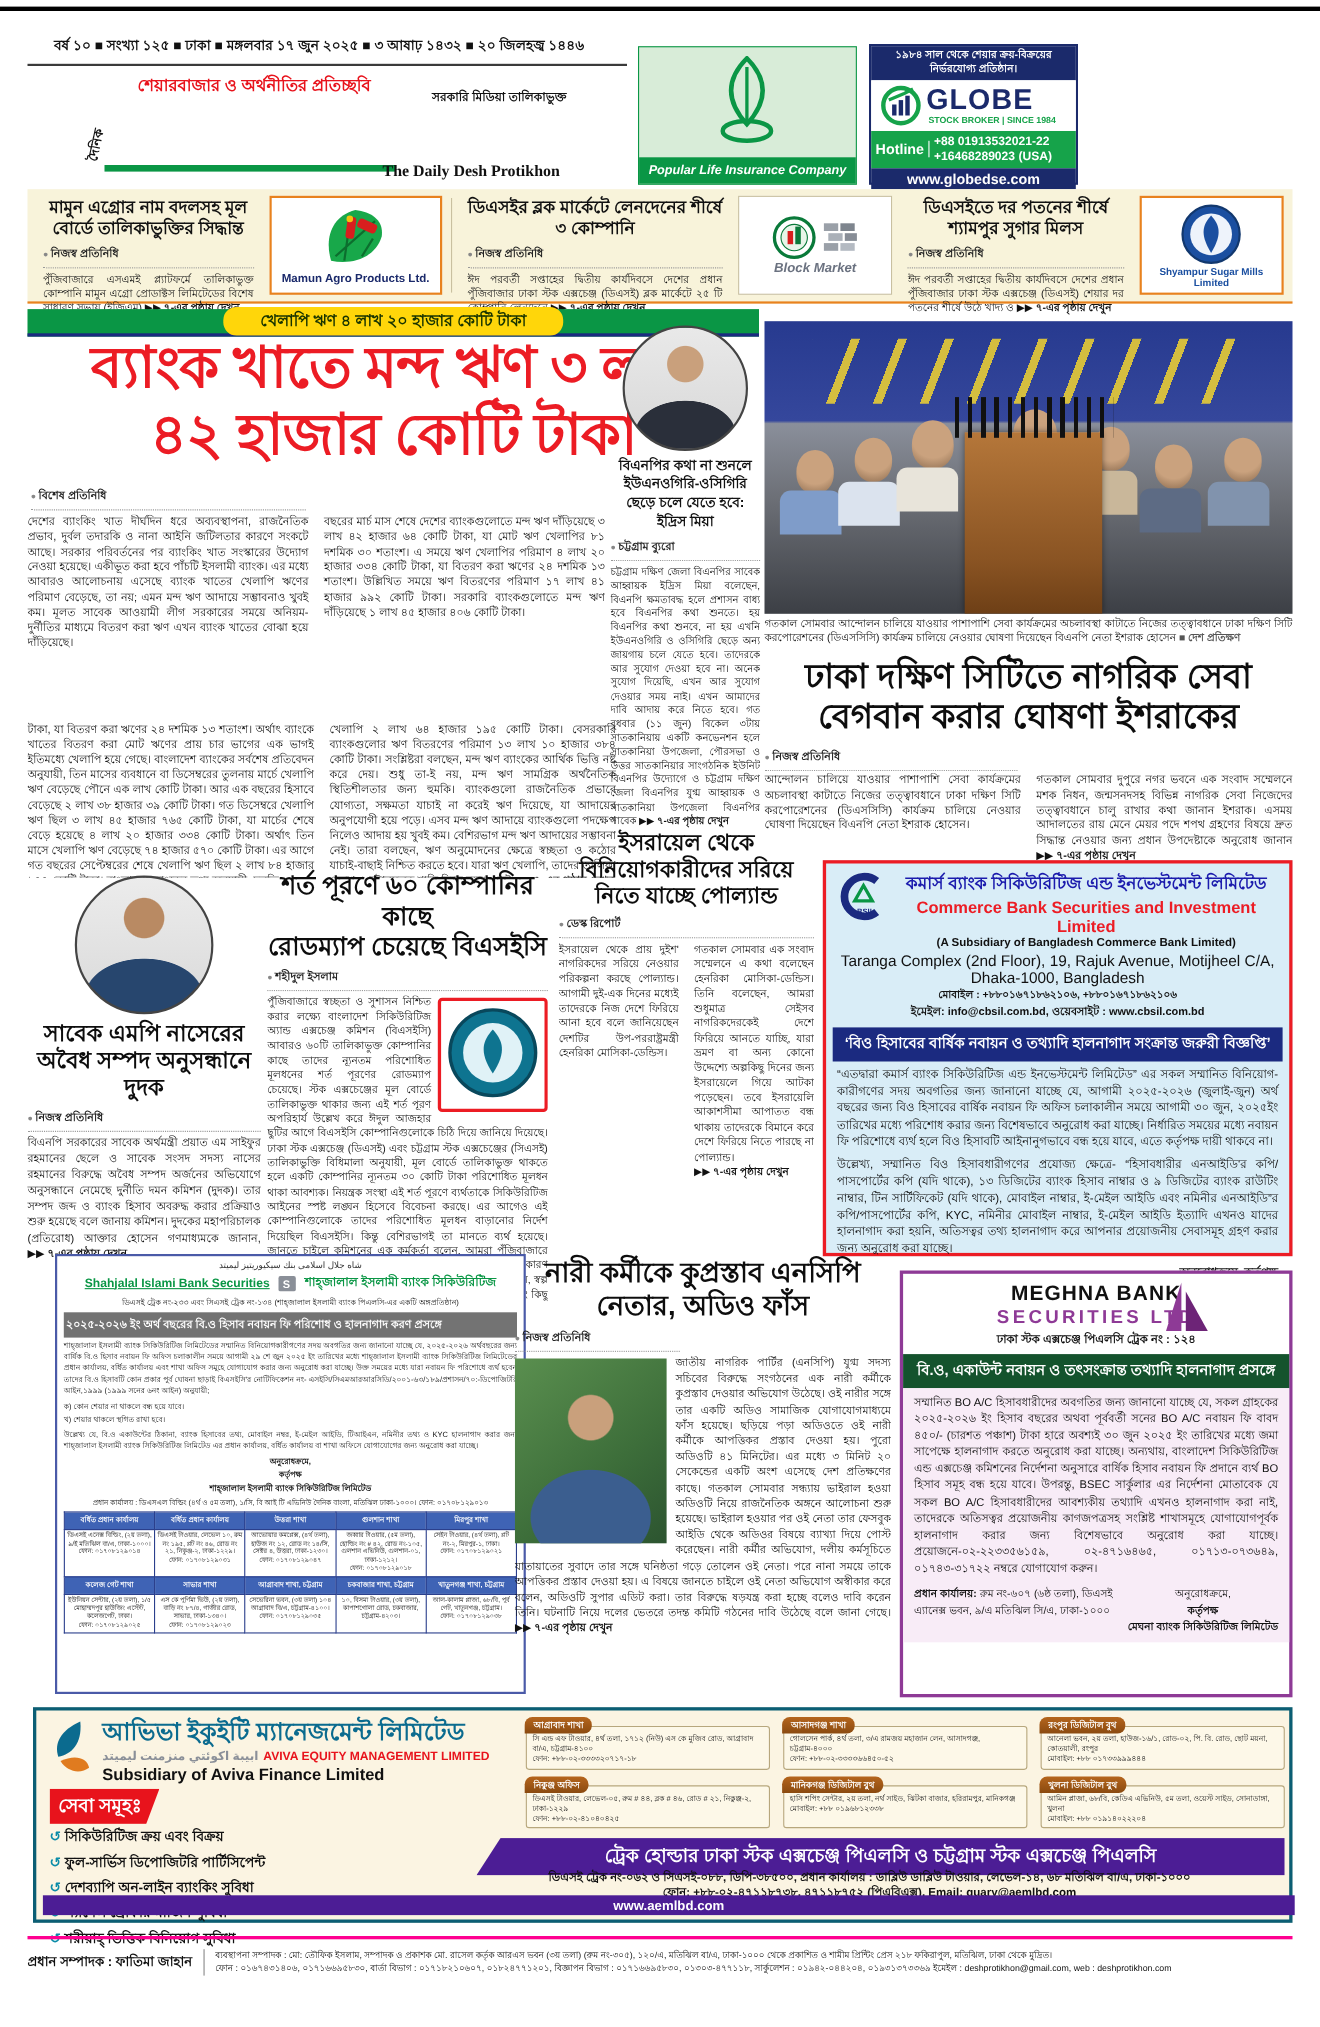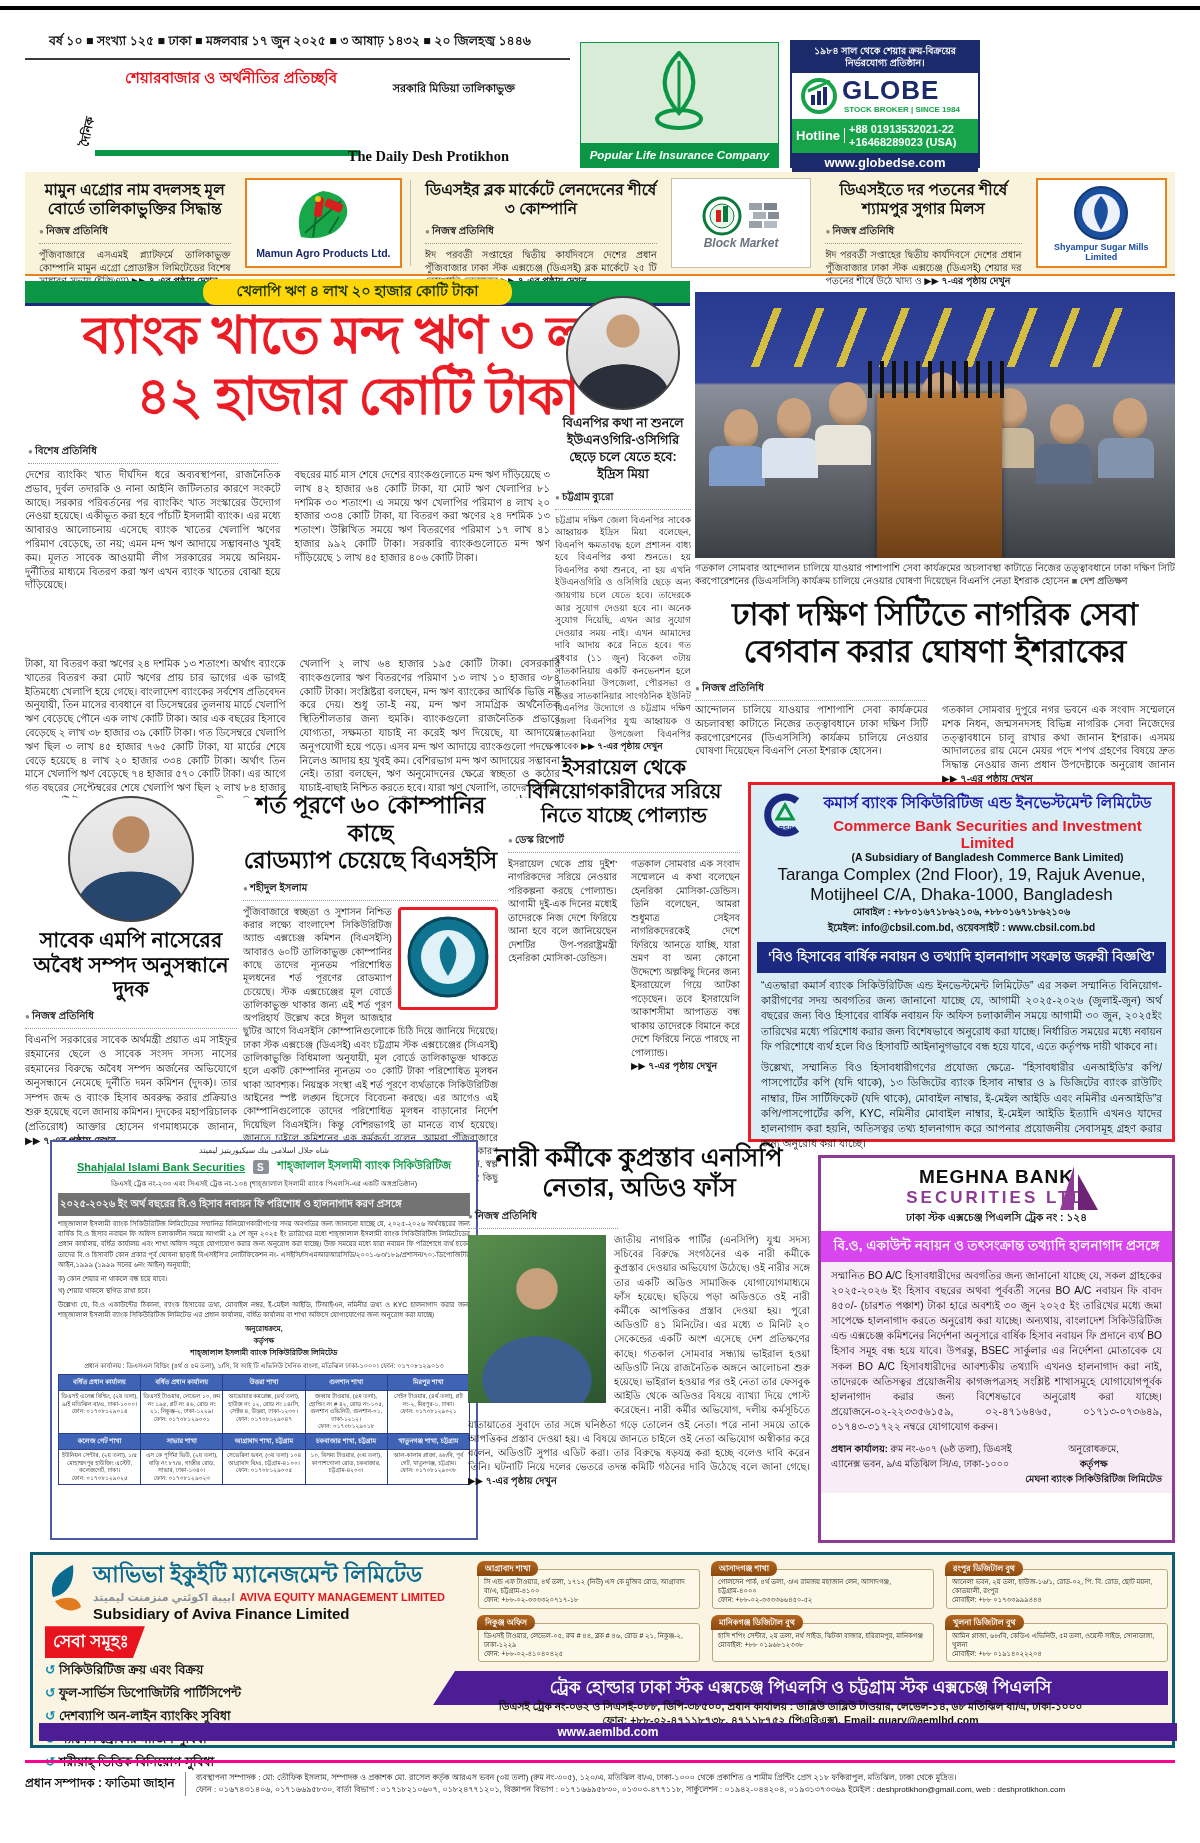--- a/index.html
+++ b/index.html
@@ -47,21 +47,21 @@
   .head{position:absolute;width:34px;height:40px;border-radius:50% 50% 45% 45%;background:radial-gradient(circle at 50% 35%,#caa27e 55%,#8a6a4e);}
   .shirt{position:absolute;width:56px;height:40px;border-radius:10px 10px 0 0;}
   .photo-caption{font-size:9.5px;line-height:1.35;}
   
   .hl-black{font-weight:900;color:#0d0d0d;line-height:1.2;}
   
   #commerce-ad{border:3px solid #ec1c24;background:#d9edf7;box-sizing:border-box;padding:6px 10px;}
   #commerce-banner{background:#1b2a80;color:#fff;font-weight:bold;text-align:center;font-size:13.5px;padding:4px 2px;margin:5px -4px;}
   
   #meghna-ad{border:3px solid #8e3a96;background:#fff;box-sizing:border-box;}
-  #meghna-banner{background:#d946ef;color:#fff;font-weight:bold;text-align:center;font-size:13.5px;padding:4px 2px;}
+  #meghna-banner{background:#14532d;color:#fff;font-weight:bold;text-align:center;font-size:13.5px;padding:4px 2px;}
   #meghna-body{background:#f8ecf7;padding:6px 10px;}
   
   #shahjalal-ad{border:2px solid #4a5aa8;background:#fff;box-sizing:border-box;padding:4px 6px;font-size:7px;}
   #shahjalal-banner{background:#737373;color:#fff;font-weight:bold;text-align:left;font-size:10px;padding:3px 2px;margin:3px 0;}
   #shahjalal-ad table{border-collapse:collapse;width:100%;table-layout:fixed;}
   #shahjalal-ad th{background:#3f63b5;color:#fff;font-size:6.5px;padding:2px 1px;border:1px solid #2b3f8c;}
   #shahjalal-ad td{font-size:5.8px;padding:2px;border:1px solid #2b3f8c;text-align:center;vertical-align:top;line-height:1.3;}
   
   #aviva-ad{border:3px solid #0b5e74;background:#fbf4e2;box-sizing:border-box;}
   .branch-box{background:#fdf8e8;border:1px solid #b7a77d;border-radius:3px;padding:3px 5px;position:relative;}
@@ -294,21 +294,21 @@
     <div style="position:relative;padding-left:52px;">
       <svg class="abs" style="left:2px;top:2px;" width="44" height="44" viewBox="0 0 44 44">
         <path d="M34 8 A18 18 0 1 0 34 36" fill="none" stroke="#1b2a80" stroke-width="7"></path>
         <path d="M22 12 L30 26 L14 26 Z" fill="none" stroke="#0a9645" stroke-width="3"></path>
         <text x="16" y="38" font-size="7" fill="#1b2a80" font-weight="bold">BSIL</text>
       </svg>
       <div class="b ctr" style="color:#1b1bad;font-size:15.5px;">কমার্স ব্যাংক সিকিউরিটিজ এন্ড ইনভেস্টমেন্ট লিমিটেড</div>
       <div class="b ctr" style="color:#ec1c24;font-size:15px;">Commerce Bank Securities and Investment Limited</div>
       <div class="b ctr" style="font-size:10.5px;">(A Subsidiary of Bangladesh Commerce Bank Limited)</div>
     </div>
-    <div class="ctr" style="font-size:17px;margin-top:2px;">Taranga Complex (2nd Floor), 19, Rajuk Avenue, Motijheel C/A, Dhaka-1000, Bangladesh</div>
+    <div class="ctr" style="font-size:14px;margin-top:2px;">Taranga Complex (2nd Floor), 19, Rajuk Avenue, Motijheel C/A, Dhaka-1000, Bangladesh</div>
     <div class="b ctr" style="font-size:9.5px;">মোবাইল : +৮৮০১৬৭১৮৬২১০৬, +৮৮০১৬৭১৮৬২১০৬</div>
     <div class="b ctr" style="font-size:10px;">ইমেইল: info@cbsil.com.bd, ওয়েবসাইট : www.cbsil.com.bd</div>
     <div id="commerce-banner">‘বিও হিসাবের বার্ষিক নবায়ন ও তথ্যাদি হালনাগাদ সংক্রান্ত জরুরী বিজ্ঞপ্তি’</div>
     <div class="jc" style="font-size:10.5px;line-height:1.45;">“এতদ্বারা কমার্স ব্যাংক সিকিউরিটিজ এন্ড ইনভেস্টমেন্ট লিমিটেড” এর সকল সম্মানিত বিনিয়োগ-কারীগণের সদয় অবগতির জন্য জানানো যাচ্ছে যে, আগামী ২০২৫-২০২৬ (জুলাই-জুন) অর্থ বছরের জন্য বিও হিসাবের বার্ষিক নবায়ন ফি অফিস চলাকালীন সময়ে আগামী ৩০ জুন, ২০২৫ইং তারিখের মধ্যে পরিশোধ করার জন্য বিশেষভাবে অনুরোধ করা যাচ্ছে। নির্ধারিত সময়ের মধ্যে নবায়ন ফি পরিশোধে ব্যর্থ হলে বিও হিসাবটি আইনানুগভাবে বন্ধ হয়ে যাবে, এতে কর্তৃপক্ষ দায়ী থাকবে না।</div>
     <div class="jc" style="font-size:10.5px;line-height:1.45;margin-top:6px;">উল্লেখ্য, সম্মানিত বিও হিসাবধারীগণের প্রযোজ্য ক্ষেত্রে- “হিসাবধারীর এনআইডি'র কপি/পাসপোর্টের কপি (যদি থাকে), ১৩ ডিজিটের ব্যাংক হিসাব নাম্বার ও ৯ ডিজিটের ব্যাংক রাউটিং নাম্বার, টিন সার্টিফিকেট (যদি থাকে), মোবাইল নাম্বার, ই-মেইল আইডি এবং নমিনীর এনআইডি”র কপি/পাসপোর্টের কপি, KYC, নমিনীর মোবাইল নাম্বার, ই-মেইল আইডি ইত্যাদি এখনও যাদের হালনাগাদ করা হয়নি, অতিসত্বর তথ্য হালনাগাদ করে আপনার প্রয়োজনীয় সেবাসমূহ গ্রহণ করার জন্য অনুরোধ করা যাচ্ছে।</div>
     <div class="b" style="text-align:right;font-size:10.5px;margin-top:6px;">অনুরোধক্রমে, কর্তৃপক্ষ</div>
     <div class="b" style="text-align:right;font-size:10.5px;">কমার্স ব্যাংক সিকিউরিটিজ এন্ড ইনভেস্টমেন্ট লিমিটেড</div>
   </div>
 
   <div class="abs" id="shahjalal-ad" style="left:30px;top:1140px;width:428px;height:400px;margin-left:20px;">

